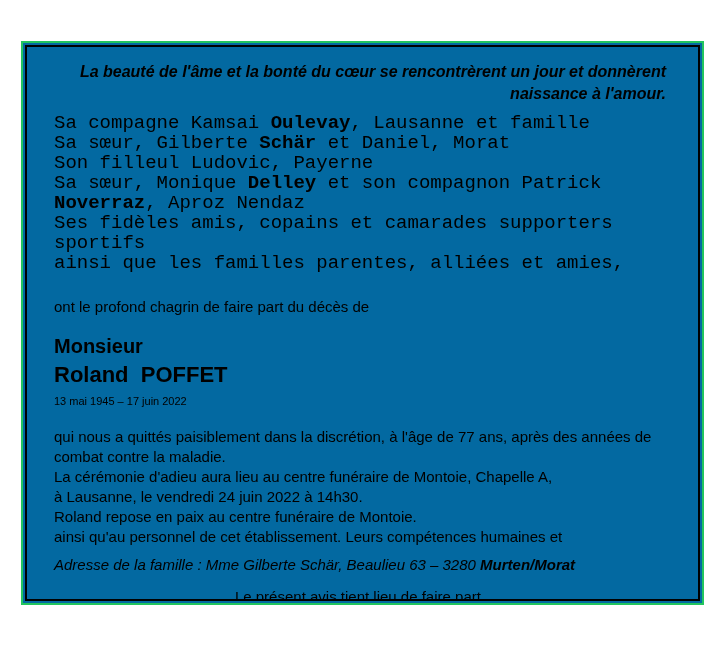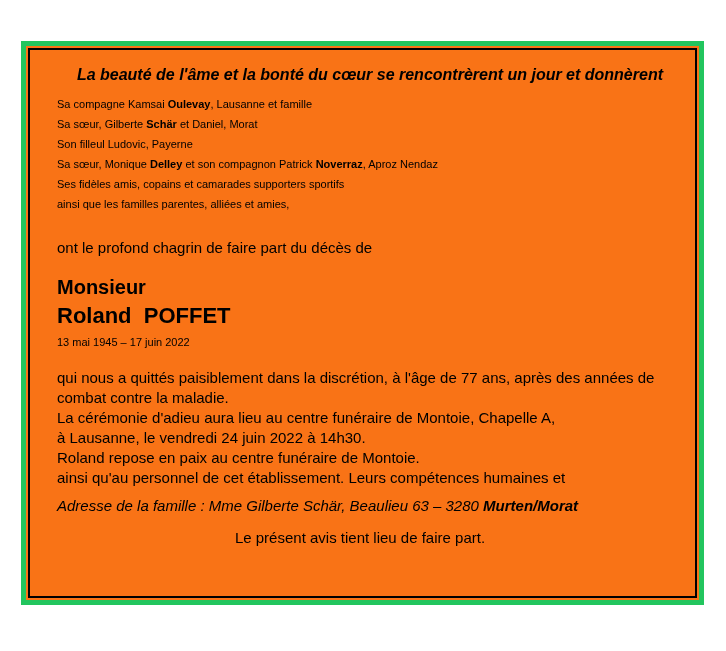--- a/index.html
+++ b/index.html
@@ -16,43 +16,44 @@
     background: #ffffff;
     overflow: hidden;
   }
   .frame {
     position: absolute;
     left: 21px;
     top: 41px;
     width: 683px;
     height: 564px;
     box-sizing: border-box;
-    border: 5px solid #22c55e;
+    border: 2px solid #22c55e;
     padding: 2px;
-    background: #f97316;
+    background: #0369a1;
   }
   .inner {
     box-sizing: border-box;
     width: 100%;
     height: 100%;
     border: 2px solid #000000;
     padding: 14px 32px 0 27px;
     overflow: hidden;
   }
   .quote {
     text-align: right;
     font-weight: bold;
     font-style: italic;
     font-size: 16px;
     line-height: 22px;
   }
   .family {
     margin-top: 8px;
-    font-size: 11px;
+    font-size: 19px;
     line-height: 20px;
+    font-family: Liberation Mono, monospace;
   }
   .announce {
     margin-top: 24px;
     font-size: 15px;
     line-height: 20px;
   }
   .center-block {
     margin-top: 15px;
     text-align: left;
   }
@@ -92,20 +93,21 @@
 </style>
 </head>
 <body>
 
 <div class="page">
   <div class="frame">
     <div class="inner">
 
       <div class="quote">
           <div><span>La beauté de l'âme et la bonté du cœur se rencontrèrent un jour et donnèrent</span></div>
+          <div><span>naissance à l'amour.</span></div>
         </div>
 
       <div class="family">
           <div><span>Sa compagne Kamsai </span><span class="b">Oulevay</span><span>, Lausanne et famille</span></div>
           <div><span>Sa sœur, Gilberte </span><span class="b">Schär</span><span> et Daniel, Morat</span></div>
           <div><span>Son filleul Ludovic, Payerne</span></div>
           <div><span>Sa sœur, Monique </span><span class="b">Delley</span><span> et son compagnon Patrick </span><span class="b">Noverraz</span><span>, Aproz Nendaz</span></div>
           <div><span>Ses fidèles amis, copains et camarades supporters sportifs</span></div>
           <div><span>ainsi que les familles parentes, alliées et amies,</span></div>
         </div>

